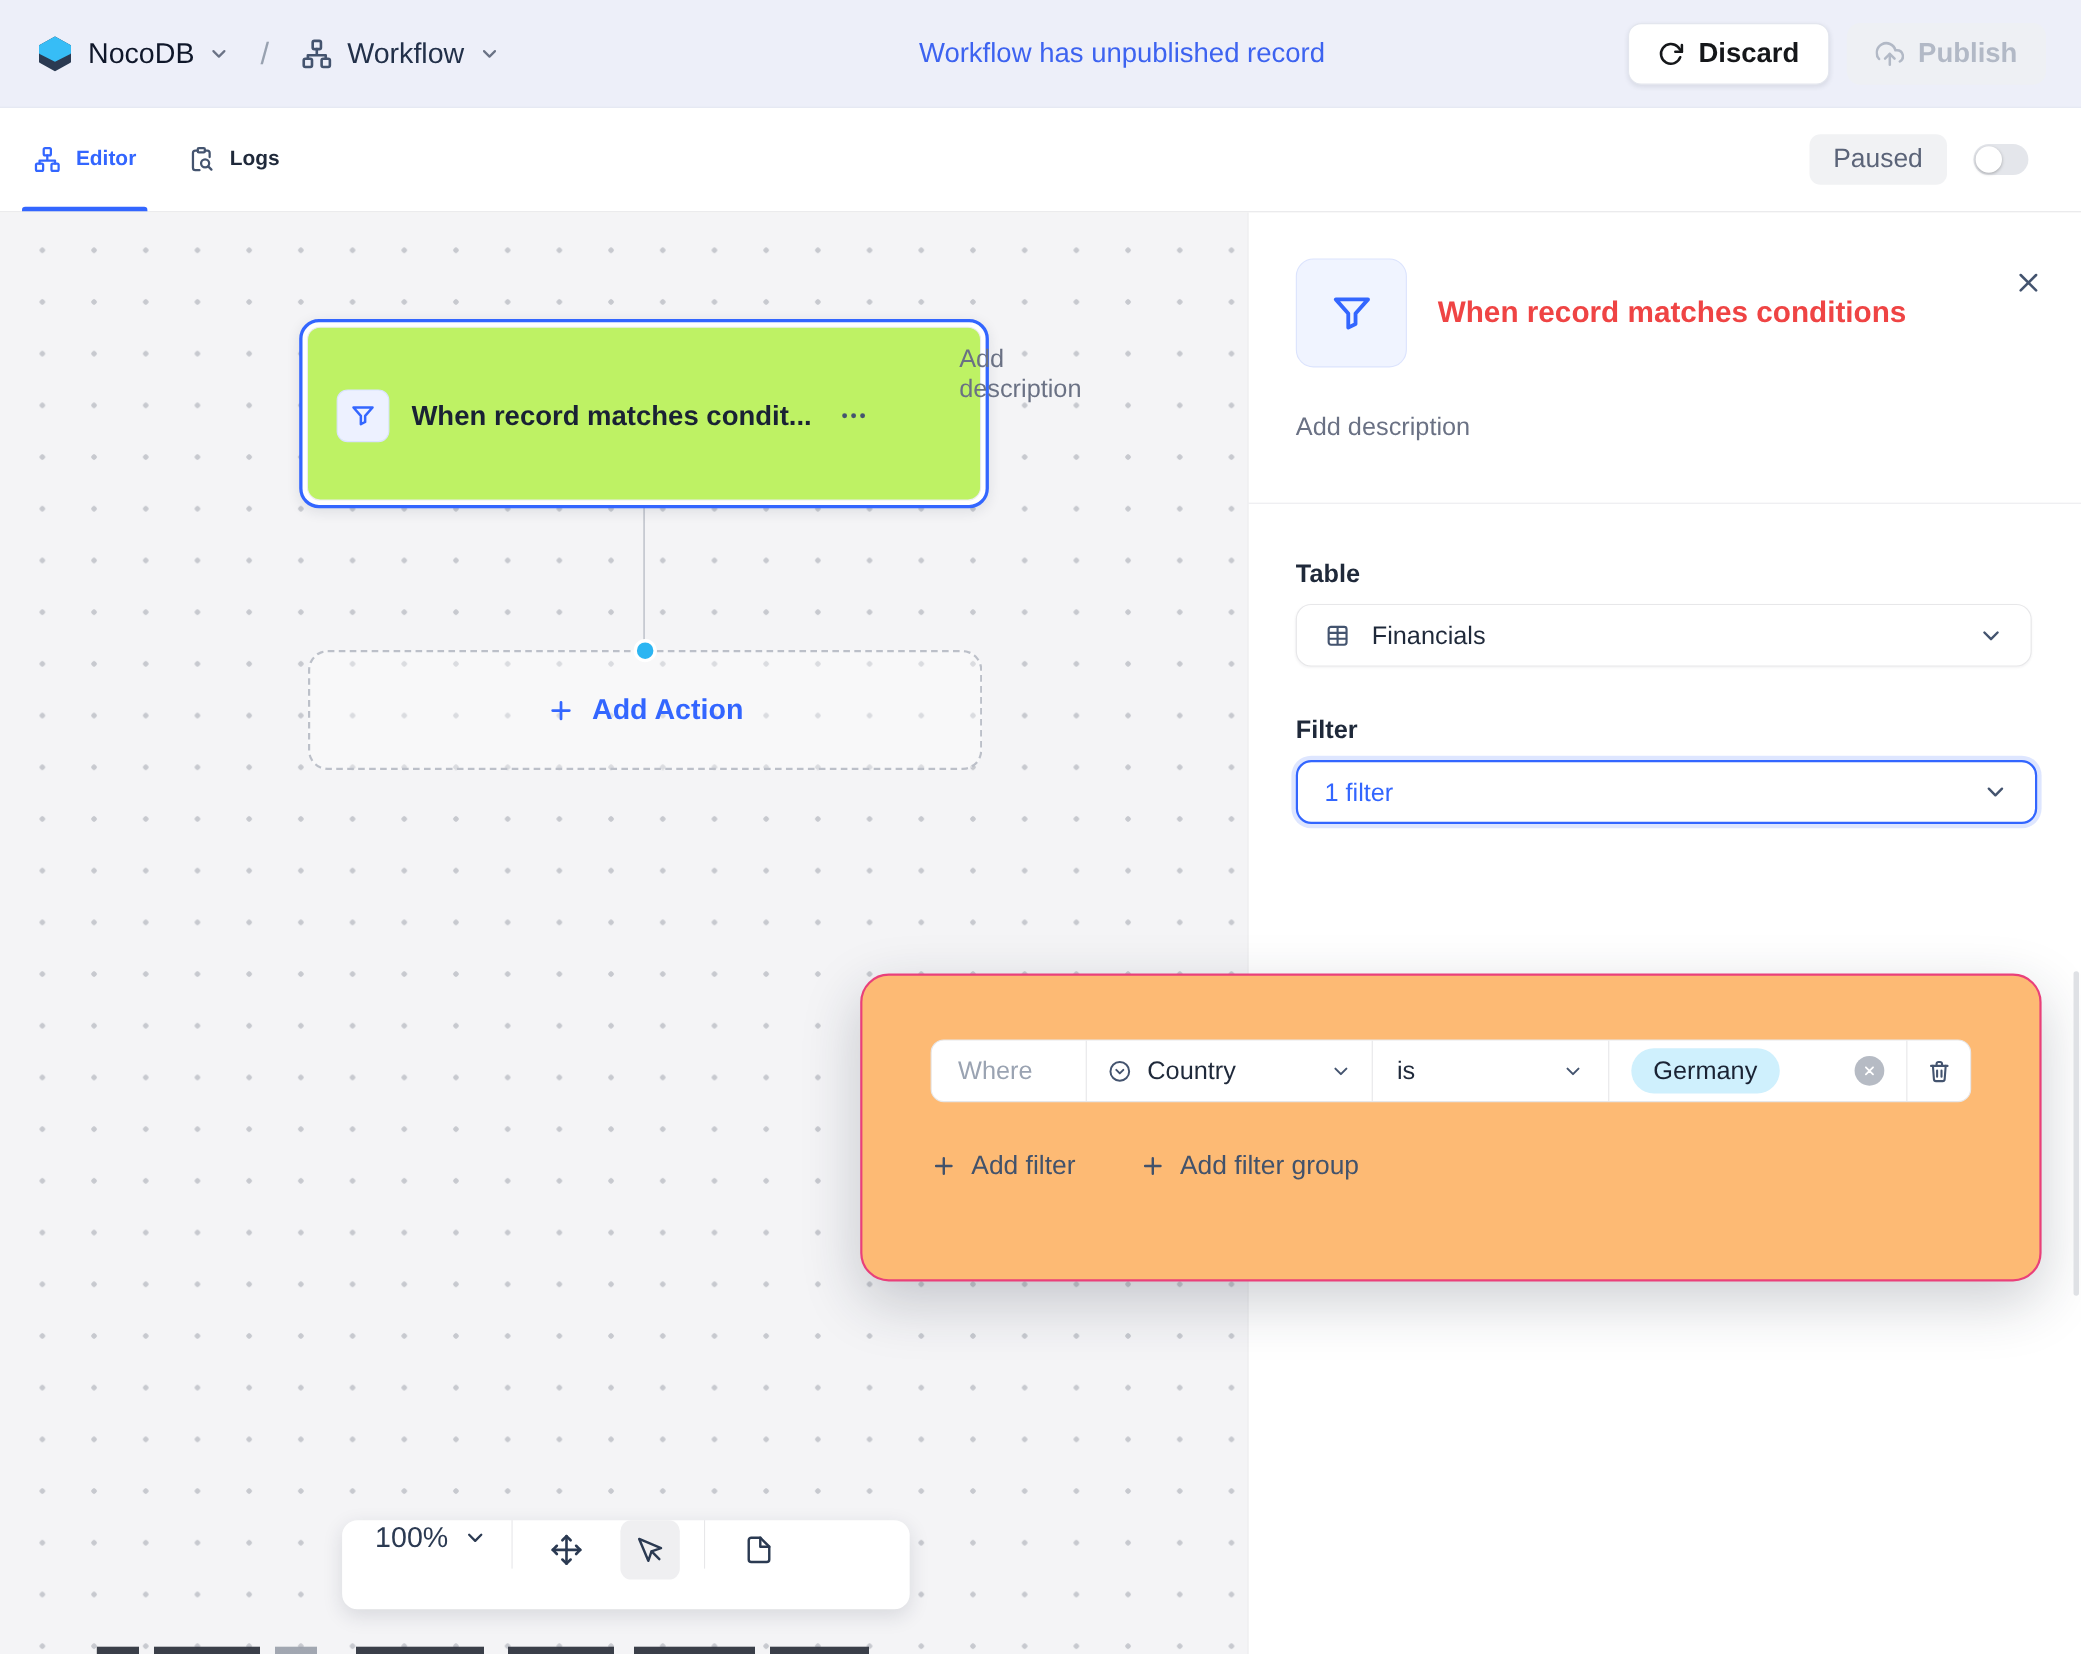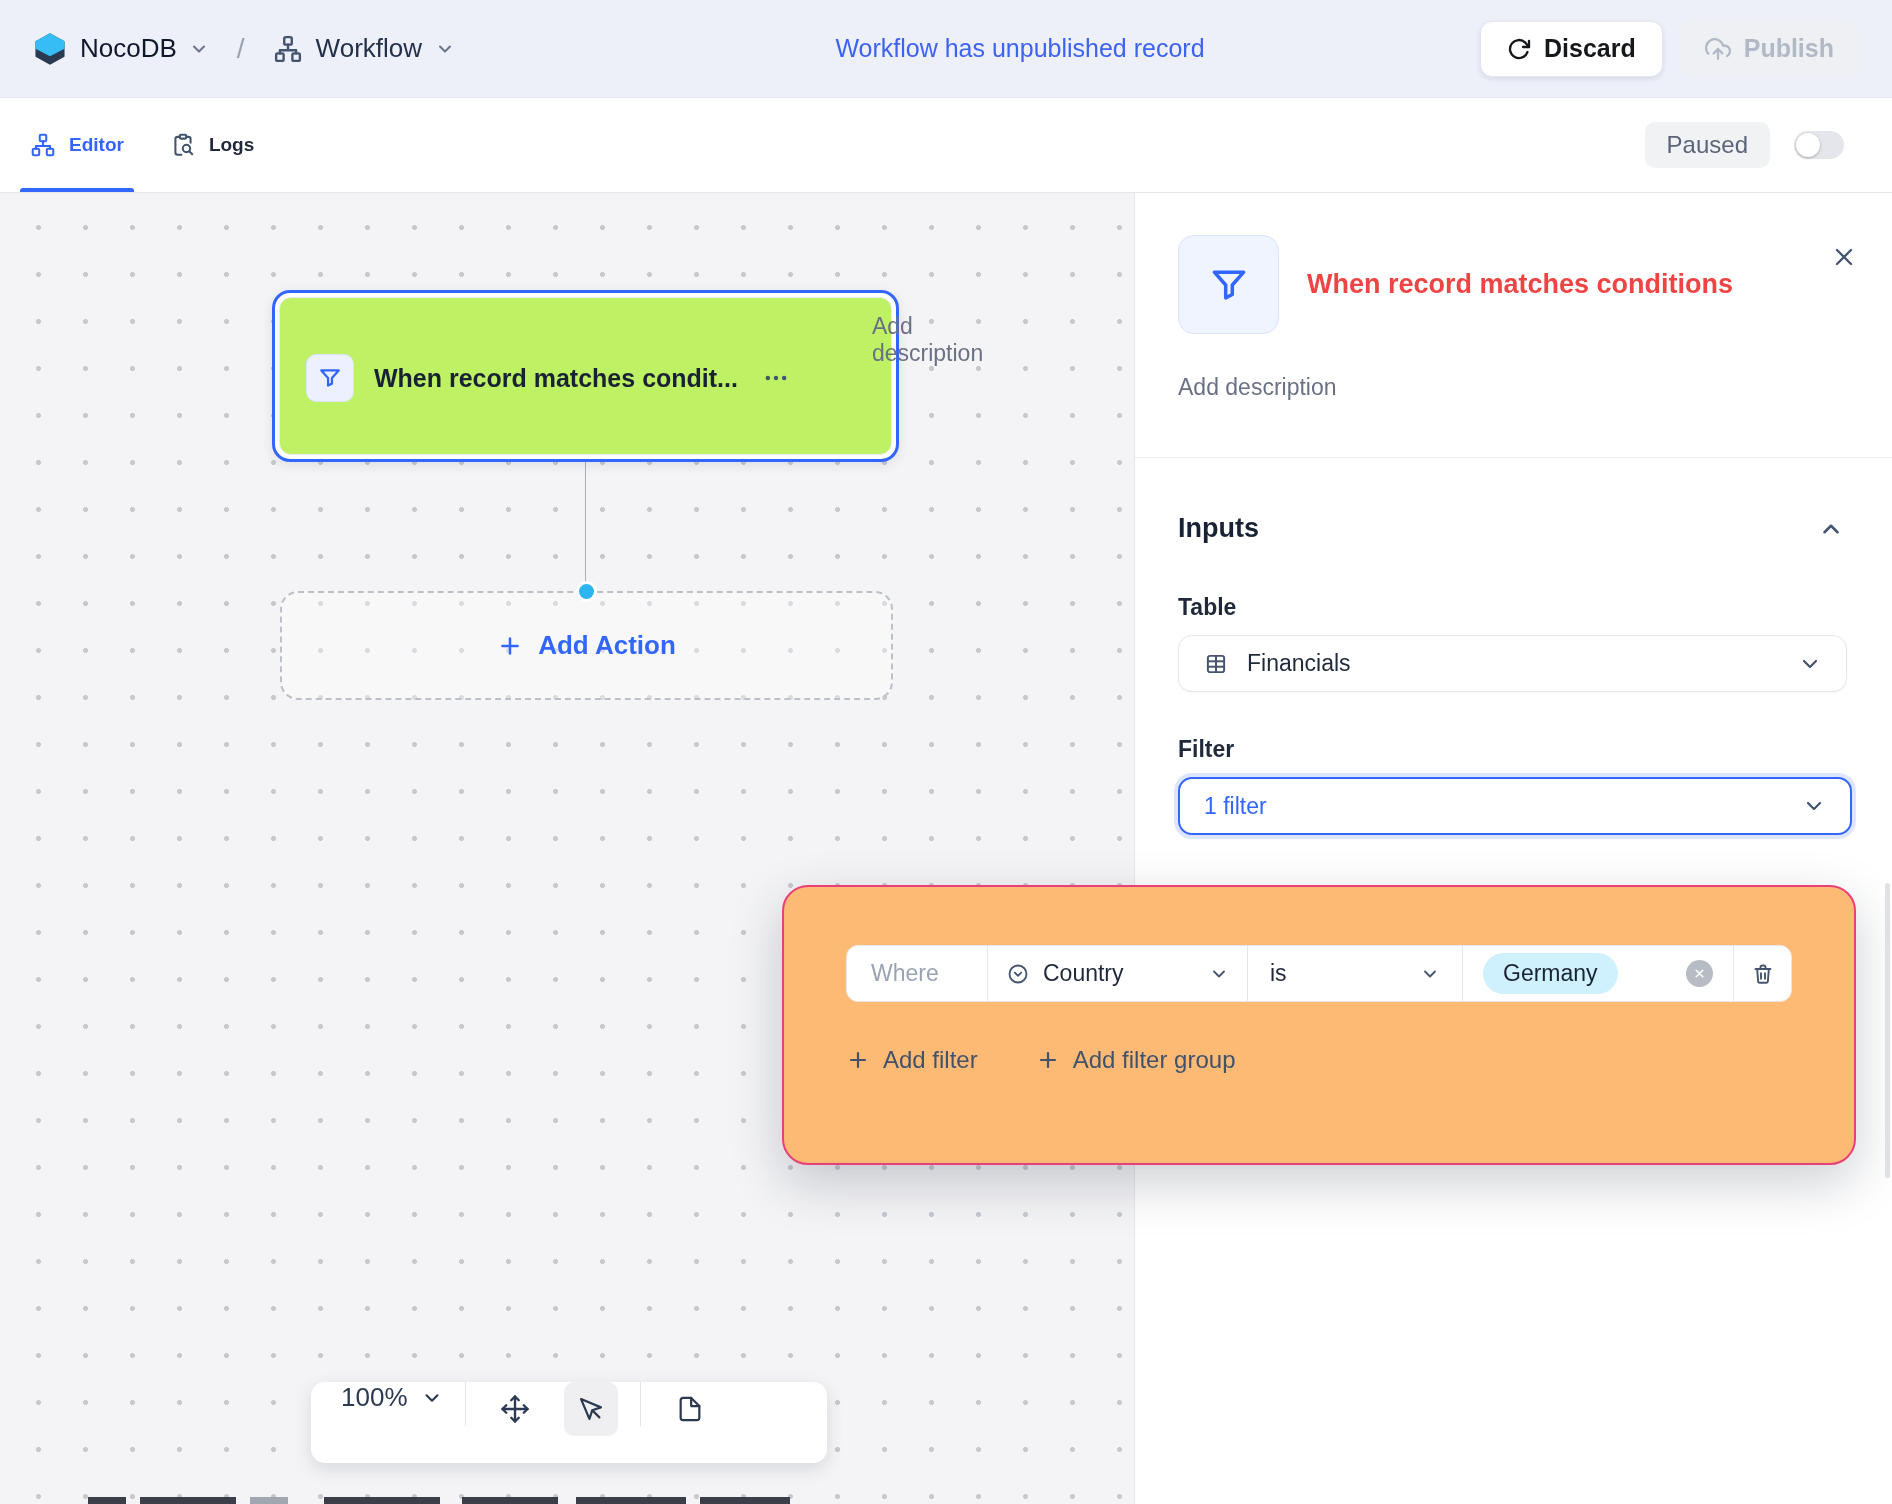--- a/index.html
+++ b/index.html
@@ -331,28 +331,20 @@
         <svg width="44" height="44" viewBox="0 0 24 24" fill="none" stroke="currentColor" stroke-width="1.9" stroke-linecap="round" stroke-linejoin="round">
           <path d="M4 5h16l-6.2 7v5.2L10.2 19v-7z"></path>
         </svg>
       </span>
       <h2 class="panel-title" style="margin:0">When record matches conditions</h2>
     </div>
 
     <div class="panel-desc">Add description</div>
     <div class="panel-divider"></div>
 
-    <div class="inputs-row">
-      <span class="inputs-title">Inputs</span>
-      <span class="icon chev">
-        <svg width="26" height="26" viewBox="0 0 24 24" fill="none" stroke="currentColor" stroke-width="2.3" stroke-linecap="round" stroke-linejoin="round">
-            <path d="M6 15l6-6 6 6"></path>
-          </svg>
-      </span>
-    </div>
 
     <div class="field-label">Table</div>
     <div class="select">
       <span class="icon table-icon">
         <svg width="26" height="26" viewBox="0 0 24 24" fill="none" stroke="currentColor" stroke-width="1.8" stroke-linejoin="round">
           <rect x="4.5" y="4.5" width="15" height="15" rx="2"></rect>
           <line x1="4.5" y1="9.5" x2="19.5" y2="9.5"></line>
           <line x1="4.5" y1="14.5" x2="19.5" y2="14.5"></line>
           <line x1="12" y1="4.5" x2="12" y2="19.5"></line>
         </svg>

